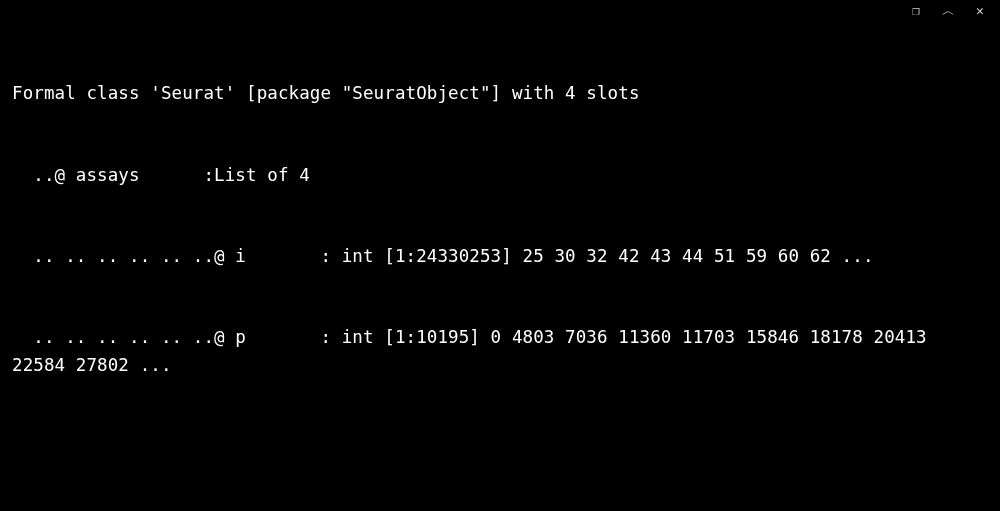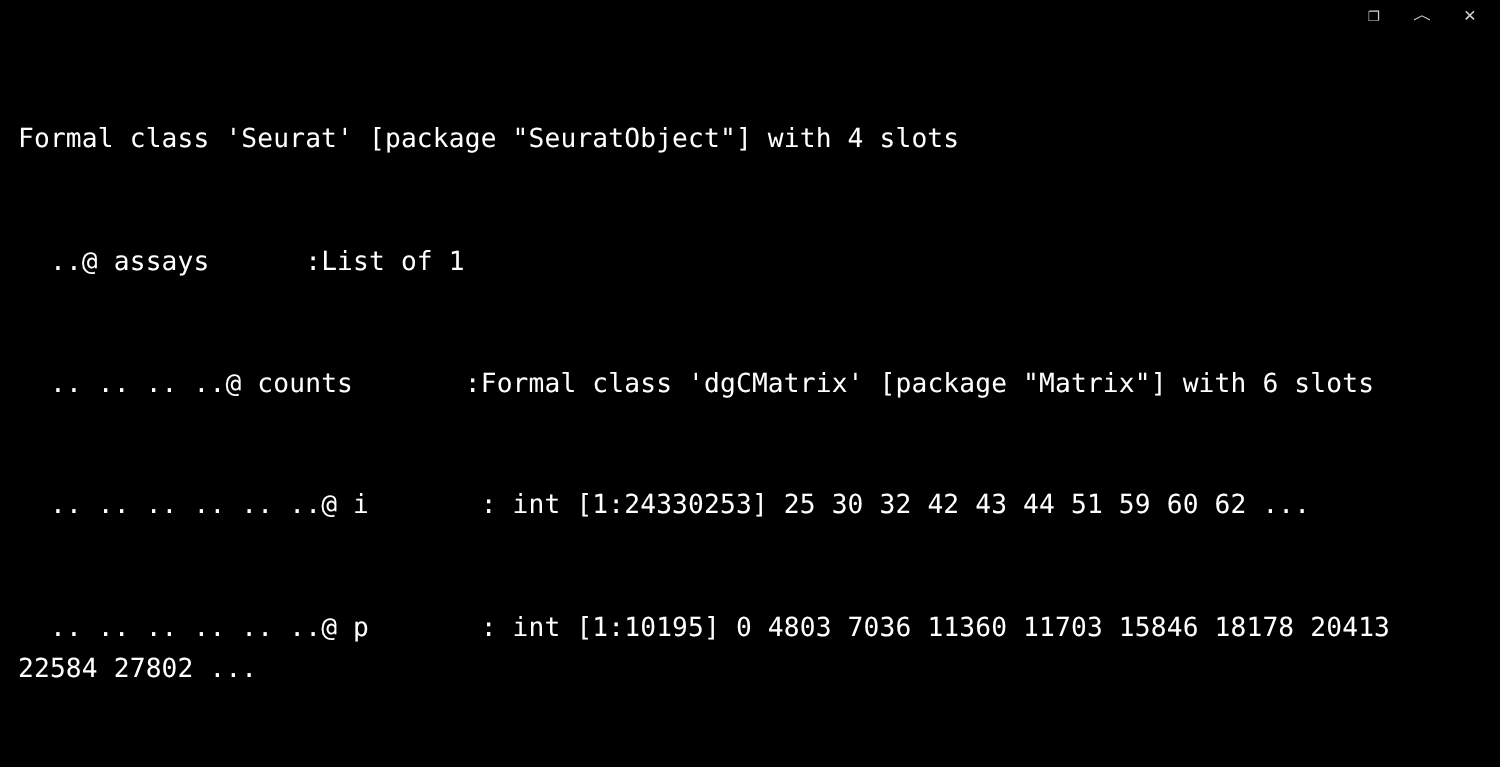--- a/index.html
+++ b/index.html
@@ -44,22 +44,21 @@
 <body>
 
 <div class="titlebar">
   <span class="icon">❐</span>
   <span class="icon">︿</span>
   <span class="icon">✕</span>
 </div>
 
 <div class="terminal">
   <span class="line">Formal class 'Seurat' [package "SeuratObject"] with 4 slots</span>
-  <span class="line">  ..@ assays      :List of 1</span>
-  <span class="line">  .. .. .. ..@ counts       :Formal class 'dgCMatrix' [package "Matrix"] with 6 slots</span>
+  <span class="line">  ..@ assays      :List of 4</span>
   <span class="line">  .. .. .. .. .. ..@ i       : int [1:24330253] 25 30 32 42 43 44 51 59 60 62 ...</span>
   <span class="line">  .. .. .. .. .. ..@ p       : int [1:10195] 0 4803 7036 11360 11703 15846 18178 20413 22584 27802 ...</span>
   
   
   
   
   
   
   
   

